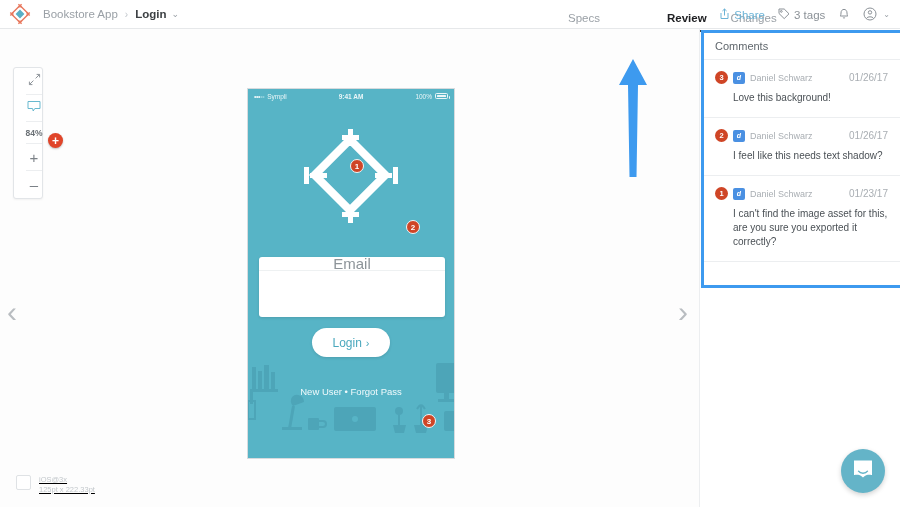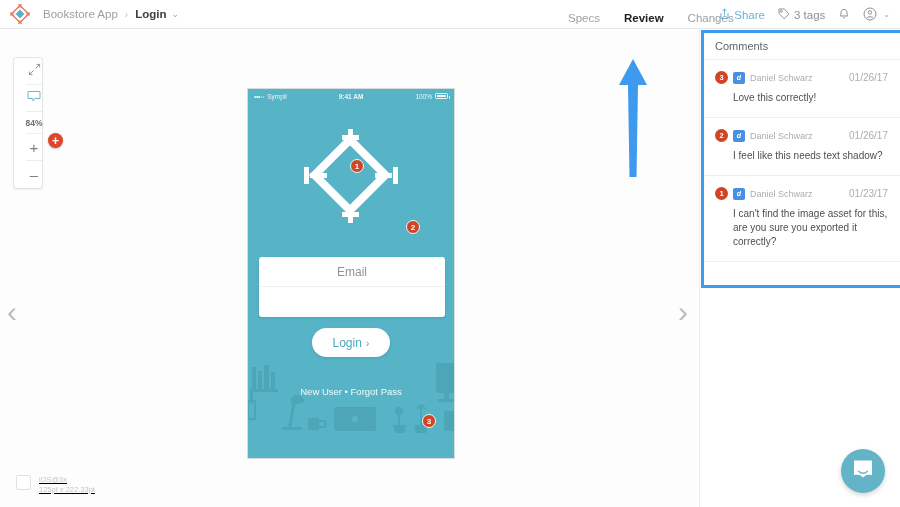--- a/index.html
+++ b/index.html
@@ -19,39 +19,39 @@
   }
   .brand-logo { margin-left: 9px; width: 22px; height: 22px; position: relative; }
   .breadcrumb { display: flex; align-items: center; margin-left: 12px; font-size: 11.5px; }
   .bc-project { color: #9aa0a6; }
   .bc-sep { color: #c2c7cc; margin: 0 7px; font-size: 10px; }
   .bc-screen { color: #3c4043; font-weight: bold; }
   .bc-caret { color: #9aa0a6; margin-left: 5px; font-size: 9px; }
 
   .nav-tabs { position: absolute; left: 568px; top: 0; height: 35px; display: flex; align-items: center; gap: 24px; }
   .nav-tab { font-size: 11.5px; color: #9aa0a6; position: relative; height: 29px; display: flex; align-items: center; }
-  .nav-tab.active { color: #202124; font-weight: bold; }
+  .nav-tab.active { color: #202124; font-weight: bold; margin-left: 43px; }
   .nav-tab.active::after {
     content: ""; position: absolute; left: -4px; right: -4px; bottom: 0; height: 2px; background: #3c4043;
   }
 
   .top-right { position: absolute; right: 10px; top: 0; height: 29px; display: flex; align-items: center; gap: 13px; }
   .tr-item { display: flex; align-items: center; gap: 4px; font-size: 11.5px; color: #8b9197; }
   .share-item { color: #6bb3d6; }
   .tr-caret { font-size: 8px; color: #9aa0a6; margin-left: 2px; }
 
   
   .canvas {
     position: absolute; left: 0; top: 29px; width: 700px; height: 478px;
     background: #fdfdfd; border-right: 1px solid #eceef0;
   }
 
   
   .toolbox {
-    position: absolute; left: 13px; top: 28px; width: 30px;
+    position: absolute; left: 13px; top: 38px; width: 30px;
     background: #fff; border: 1px solid #e2e5e8; border-radius: 3px;
     box-shadow: 0 1px 2px rgba(0,0,0,.05);
     padding-left: 12px;
   }
   .tool {
     height: 27px; display: flex; align-items: center; justify-content: center;
     border-bottom: 1px solid #eceef0; color: #90969c;
   }
   .tool:last-child { border-bottom: none; }
   .tool-zoomlabel { font-size: 8.5px; color: #6a7075; font-weight: bold; height: 22px; }
@@ -113,22 +113,22 @@
   .app-sub {
     position: absolute; left: 0; right: 0; top: 198px; text-align: center;
     color: #cdeaf0; font-size: 7.5px;
   }
 
   .form-card {
     position: absolute; left: 11px; top: 168px; width: 186px; height: 60px;
     background: #fff; border-radius: 3px; box-shadow: 0 1px 3px rgba(0,0,0,.12);
   }
   .form-field {
-    height: 30px; display: flex; align-items: center; justify-content: center;
-    font-size: 12px; color: #8d9499;
+    height: 14px; display: flex; align-items: center; justify-content: center;
+    font-size: 15px; color: #8d9499;
   }
   .form-field.first { border-bottom: 1px solid #eef1f2; }
 
   .login-btn {
     position: absolute; left: 50%; top: 239px; transform: translateX(-50%);
     width: 78px; height: 29px; background: #fff; border-radius: 15px;
     display: flex; align-items: center; justify-content: center; gap: 4px;
     color: #4aa8bd; font-size: 12px; box-shadow: 0 1px 3px rgba(0,0,0,.12);
   }
   .login-chev { font-size: 11px; font-weight: 300; }
@@ -394,21 +394,21 @@
   <div class="comments-panel">
     <div class="comments-header">Comments</div>
 
     <div class="comment-row">
       <div class="c-top">
         <span class="c-badge">3</span>
         <span class="c-avatar">d</span>
         <span class="c-name">Daniel Schwarz</span>
         <span class="c-date">01/26/17</span>
       </div>
-      <div class="c-body">Love this correctly!</div>
+      <div class="c-body">Love this background!</div>
     </div>
 
     <div class="comment-row">
       <div class="c-top">
         <span class="c-badge">2</span>
         <span class="c-avatar">d</span>
         <span class="c-name">Daniel Schwarz</span>
         <span class="c-date">01/26/17</span>
       </div>
       <div class="c-body">I feel like this needs text shadow?</div>

